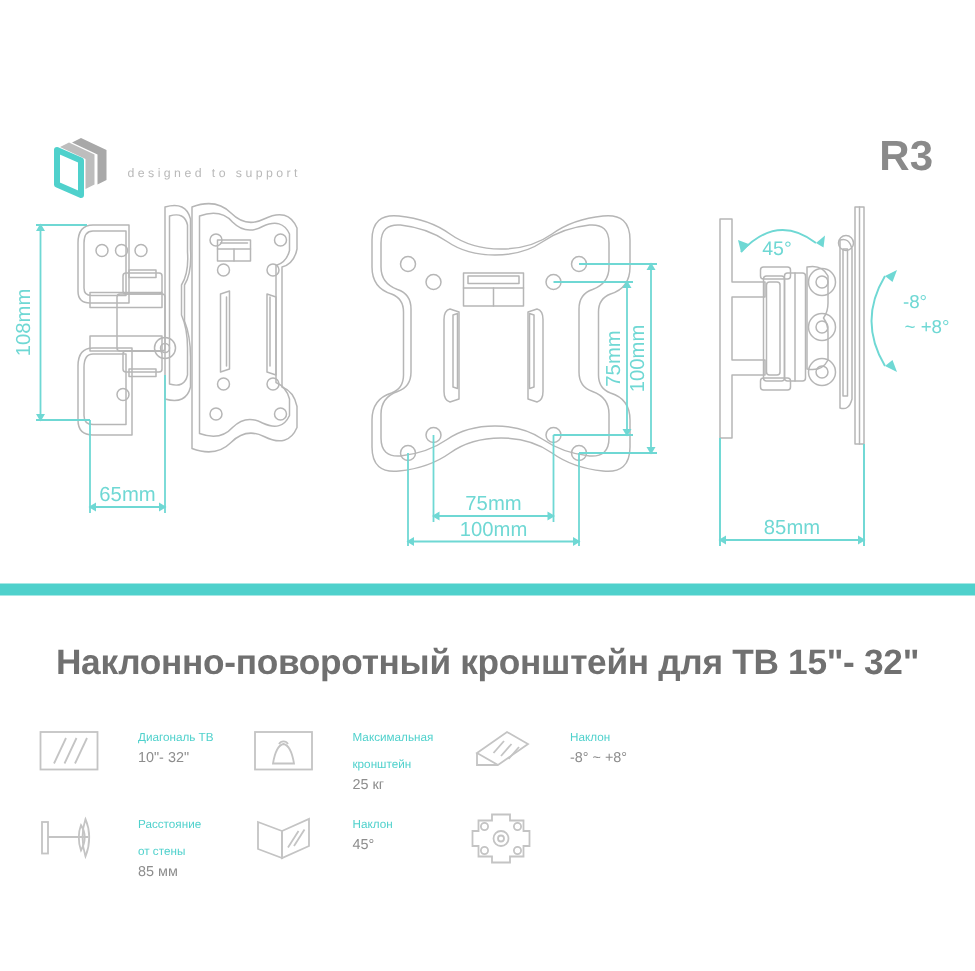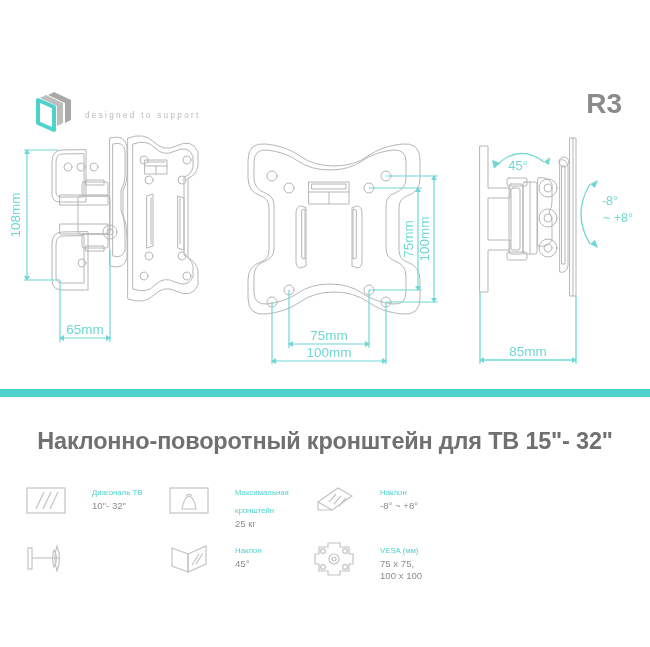--- a/index.html
+++ b/index.html
@@ -341,20 +341,25 @@
     <div class="feature">
       <span class="feat-icon">
         <svg width="44" height="40" viewBox="0 0 44 40" fill="none" stroke="#c4c4c4" stroke-width="1.2">
           <rect x="4" y="10" width="4" height="21"></rect>
           <line x1="8" y1="20" x2="30" y2="20"></line>
           <path d="M30 12 q5 8 0 17 q-3 -9 0 -17 z"></path>
           <path d="M33 8 q5 12 0 25 q-4 -13 0 -25 z"></path>
           <line x1="30" y1="20" x2="35" y2="20"></line>
         </svg>
       </span>
+      <span class="feat-txt">
+        <span class="feat-label">Расстояние
+от стены</span>
+        <div class="feat-value">85 мм</div>
+      </span>
     </div>
 
     <div class="feature">
       <span class="feat-icon">
         <svg width="44" height="40" viewBox="0 0 44 40" fill="none" stroke="#c4c4c4" stroke-width="1.2">
           <path d="M5 10 L21 16 L21 34 L5 28 Z"></path>
           <path d="M21 16 L39 8 L39 26 L21 34 Z"></path>
           <line x1="25" y1="27" x2="32" y2="16"></line>
           <line x1="29" y1="26" x2="36" y2="15"></line>
         </svg>
@@ -370,21 +375,16 @@
         <svg width="44" height="40" viewBox="0 0 44 40" fill="none" stroke="#c4c4c4" stroke-width="1.2">
           <path d="M7 9 L16 9 L16 5 L28 5 L28 9 L37 9 L37 16 L41 16 L41 26 L37 26 L37 33 L28 33 L28 37 L16 37 L16 33 L7 33 L7 26 L3 26 L3 16 L7 16 Z"></path>
           <circle cx="11" cy="13" r="2.4"></circle>
             <circle cx="33" cy="13" r="2.4"></circle>
           <circle cx="11" cy="29" r="2.4"></circle>
             <circle cx="33" cy="29" r="2.4"></circle>
           <circle cx="22" cy="21" r="5"></circle>
             <circle cx="22" cy="21" r="2"></circle>
         </svg>
       </span>
-      <span class="feat-txt">
-        <span class="feat-label">VESA (мм)</span>
-        <div class="feat-value">75 x 75,
-100 x 100</div>
-      </span>
     </div>
   </div>
 
 </div>
 
 </body></html>

